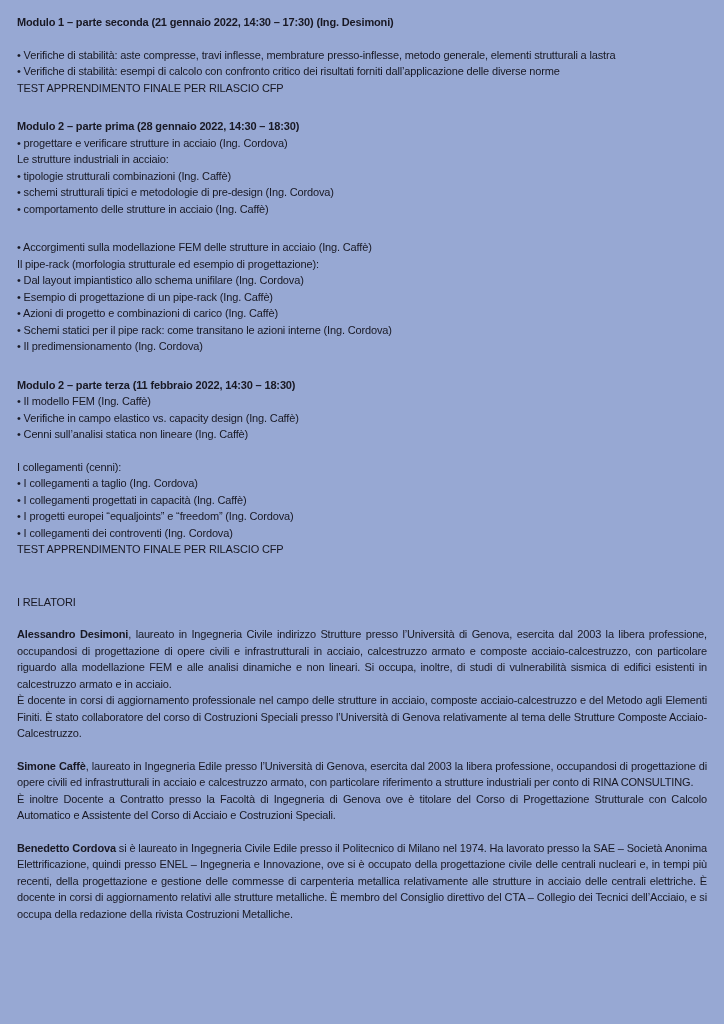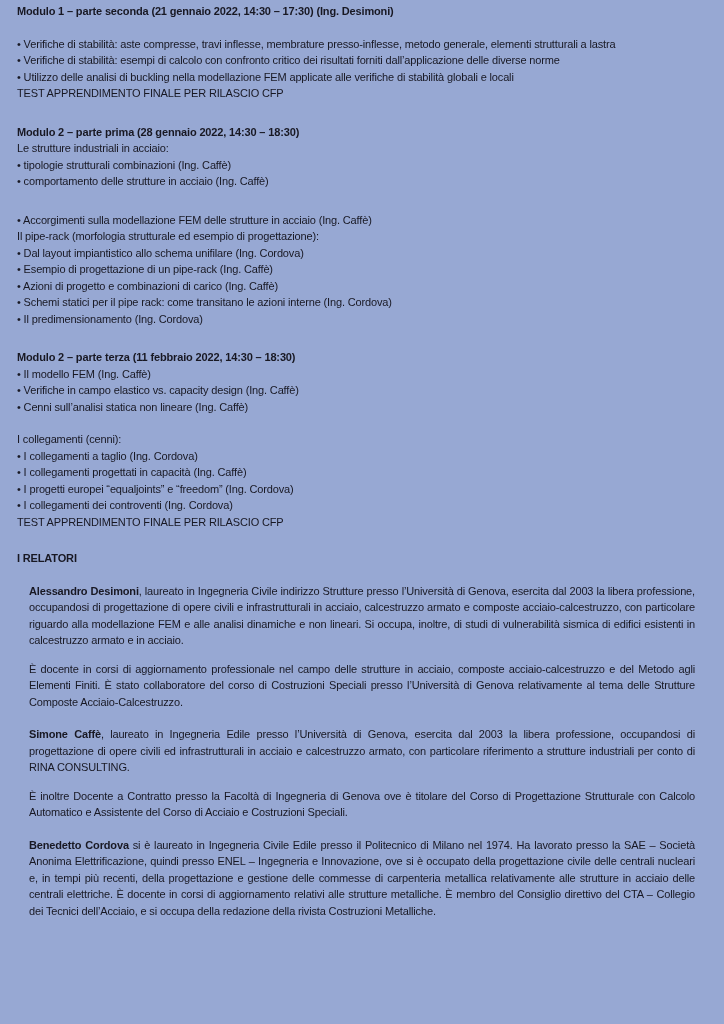--- a/index.html
+++ b/index.html
@@ -14,73 +14,74 @@
     color: #181823;
     font-family: "Liberation Sans", sans-serif;
     font-size: 11px;
     letter-spacing: -0.15px;
     line-height: 16.5px;
   }
   .page {
     box-sizing: border-box;
     width: 724px;
     height: 1024px;
-    padding: 3px 17px 0 17px;
+    padding: 14px 17px 0 17px;
   }
   .heading {
     font-weight: 700;
   }
   .gap-below {
     margin-bottom: 16px;
   }
   .section-spaced {
     margin-top: 22px;
   }
   .block2 {
     margin-top: 16px;
   }
   .ln {
     white-space: nowrap;
   }
   .relatori-heading {
-    margin-top: 20px;
+    margin-top: 36px;
     margin-bottom: 16px;
-    font-weight: 700;
+    font-weight: 400;
   }
   .bio {
     text-align: justify;
   }
   .bio + .bio {
     margin-top: 16px;
   }
   .bio p {
-    margin: 12px;
+    margin: 0;
     text-align: justify;
   }
   .bio strong {
     font-weight: 700;
   }
 </style>
 </head>
 <body>
 
 <div class="page">
 
   <div class="section">
     <div class="heading gap-below">Modulo 1 – parte seconda (21 gennaio 2022, 14:30 – 17:30) (Ing. Desimoni)</div>
     <div class="ln">• Verifiche di stabilità: aste compresse, travi inflesse, membrature presso-inflesse, metodo generale, elementi strutturali a lastra</div>
     <div class="ln">• Verifiche di stabilità: esempi di calcolo con confronto critico dei risultati forniti dall’applicazione delle diverse norme</div>
-    <div class="ln">• Utilizzo delle analisi di buckling nella modellazione FEM applicate alle verifiche di stabilità globali e locali</div>
     <div class="ln">TEST APPRENDIMENTO FINALE PER RILASCIO CFP</div>
   </div>
 
   <div class="section section-spaced">
     <div class="heading">Modulo 2 – parte prima (28 gennaio 2022, 14:30 – 18:30)</div>
+    <div class="ln">• progettare e verificare strutture in acciaio (Ing. Cordova)</div>
     <div class="ln">Le strutture industriali in acciaio:</div>
     <div class="ln">• tipologie strutturali combinazioni (Ing. Caffè)</div>
+    <div class="ln">• schemi strutturali tipici e metodologie di pre-design (Ing. Cordova)</div>
     <div class="ln">• comportamento delle strutture in acciaio (Ing. Caffè)</div>
   </div>
 
   <div class="section section-spaced">
     <div class="ln">• Accorgimenti sulla modellazione FEM delle strutture in acciaio (Ing. Caffè)</div>
     <div class="ln">Il pipe-rack (morfologia strutturale ed esempio di progettazione):</div>
     <div class="ln">• Dal layout impiantistico allo schema unifilare (Ing. Cordova)</div>
     <div class="ln">• Esempio di progettazione di un pipe-rack (Ing. Caffè)</div>
     <div class="ln">• Azioni di progetto e combinazioni di carico (Ing. Caffè)</div>
     <div class="ln">• Schemi statici per il pipe rack: come transitano le azioni interne (Ing. Cordova)</div>

